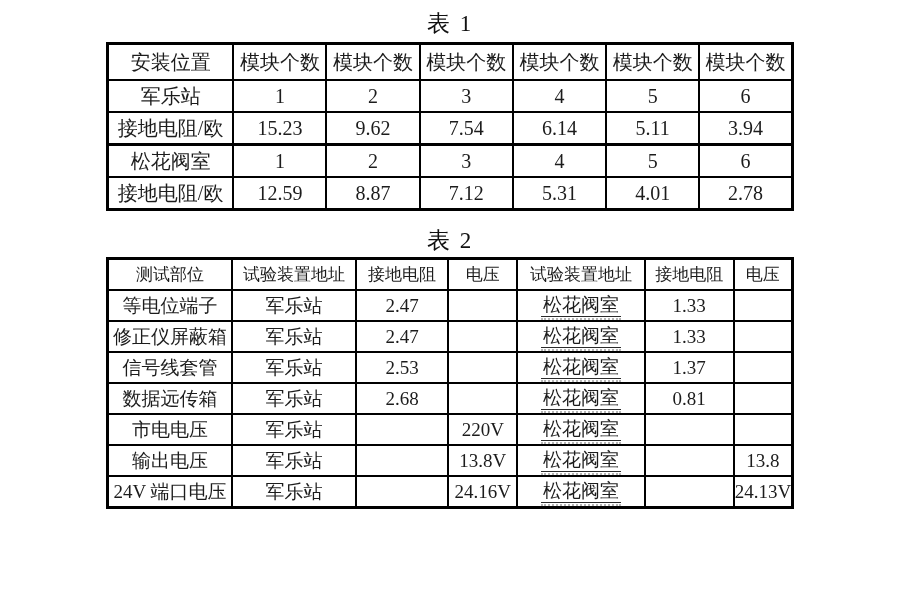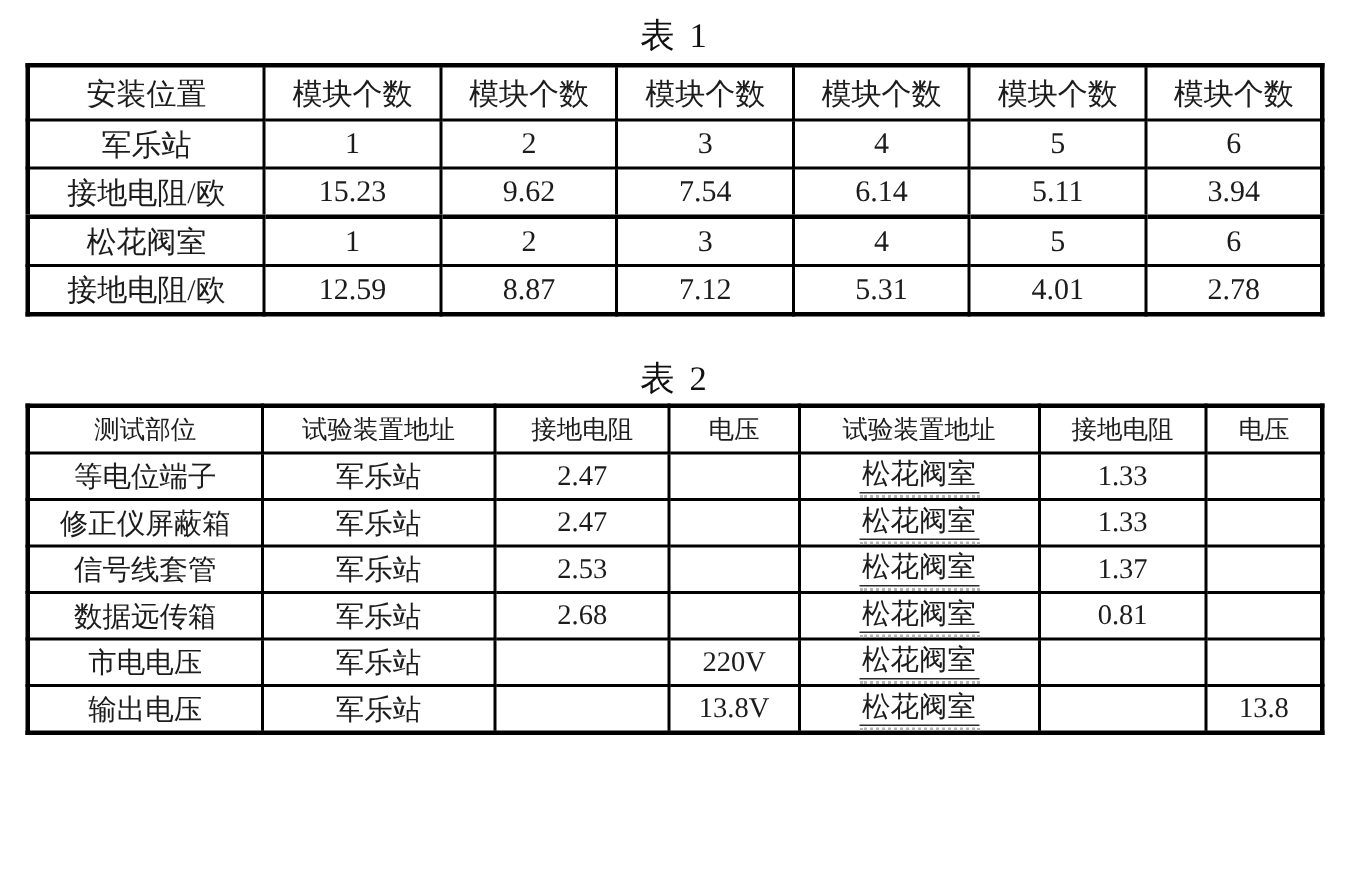--- a/index.html
+++ b/index.html
@@ -16,25 +16,25 @@
     height: 590px;
     position: relative;
   }
   .tbl-title {
     text-align: center;
     font-size: 23px;
     letter-spacing: 2px;
     color: #111;
   }
   .title-1 { padding-top: 8px; height: 26px; }
-  .title-2 { padding-top: 26px; height: 26px; padding-bottom: 6px; }
+  .title-2 { padding-top: 14px; height: 26px; padding-bottom: 6px; }
   table {
     border-collapse: collapse;
     table-layout: fixed;
-    width: 866px;
+    width: 688px;
     margin: 0 auto;
     border: 3px solid #000;
   }
   th, td {
     border: 2px solid #000;
     text-align: center;
     vertical-align: middle;
     font-weight: normal;
     padding: 0;
     font-size: 20px;
@@ -197,16 +197,25 @@
         </tr>
         <tr>
           <td><span class="cell-text">输出电压</span></td>
           <td><span class="cell-text">军乐站</span></td>
           <td><span class="cell-text"></span></td>
           <td><span class="cell-text">13.8V</span></td>
           <td><span class="cell-text">松花阀室</span></td>
           <td><span class="cell-text"></span></td>
           <td><span class="cell-text">13.8</span></td>
         </tr>
+        <tr>
+          <td><span class="cell-text">24V 端口电压</span></td>
+          <td><span class="cell-text">军乐站</span></td>
+          <td><span class="cell-text"></span></td>
+          <td><span class="cell-text">24.16V</span></td>
+          <td><span class="cell-text">松花阀室</span></td>
+          <td><span class="cell-text"></span></td>
+          <td><span class="cell-text">24.13V</span></td>
+        </tr>
       </tbody>
   </table>
 
 </div>
 
 </body></html>

